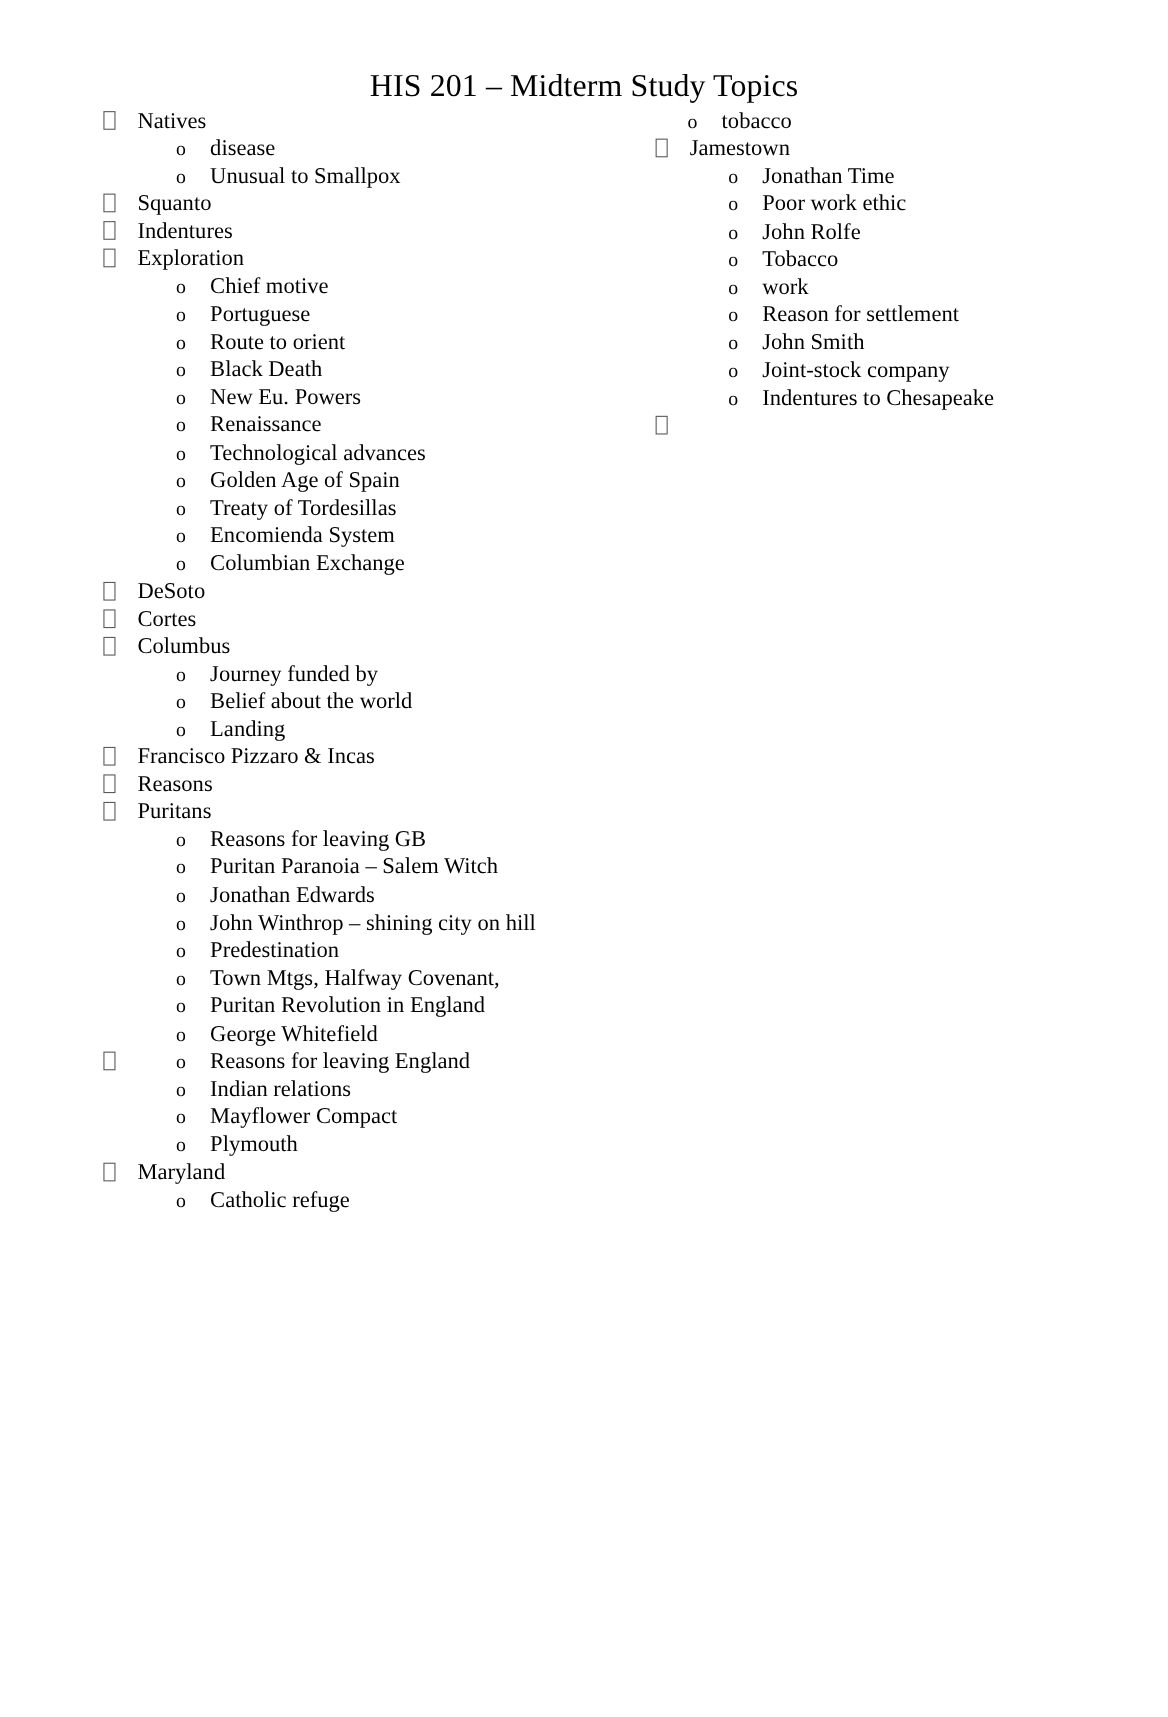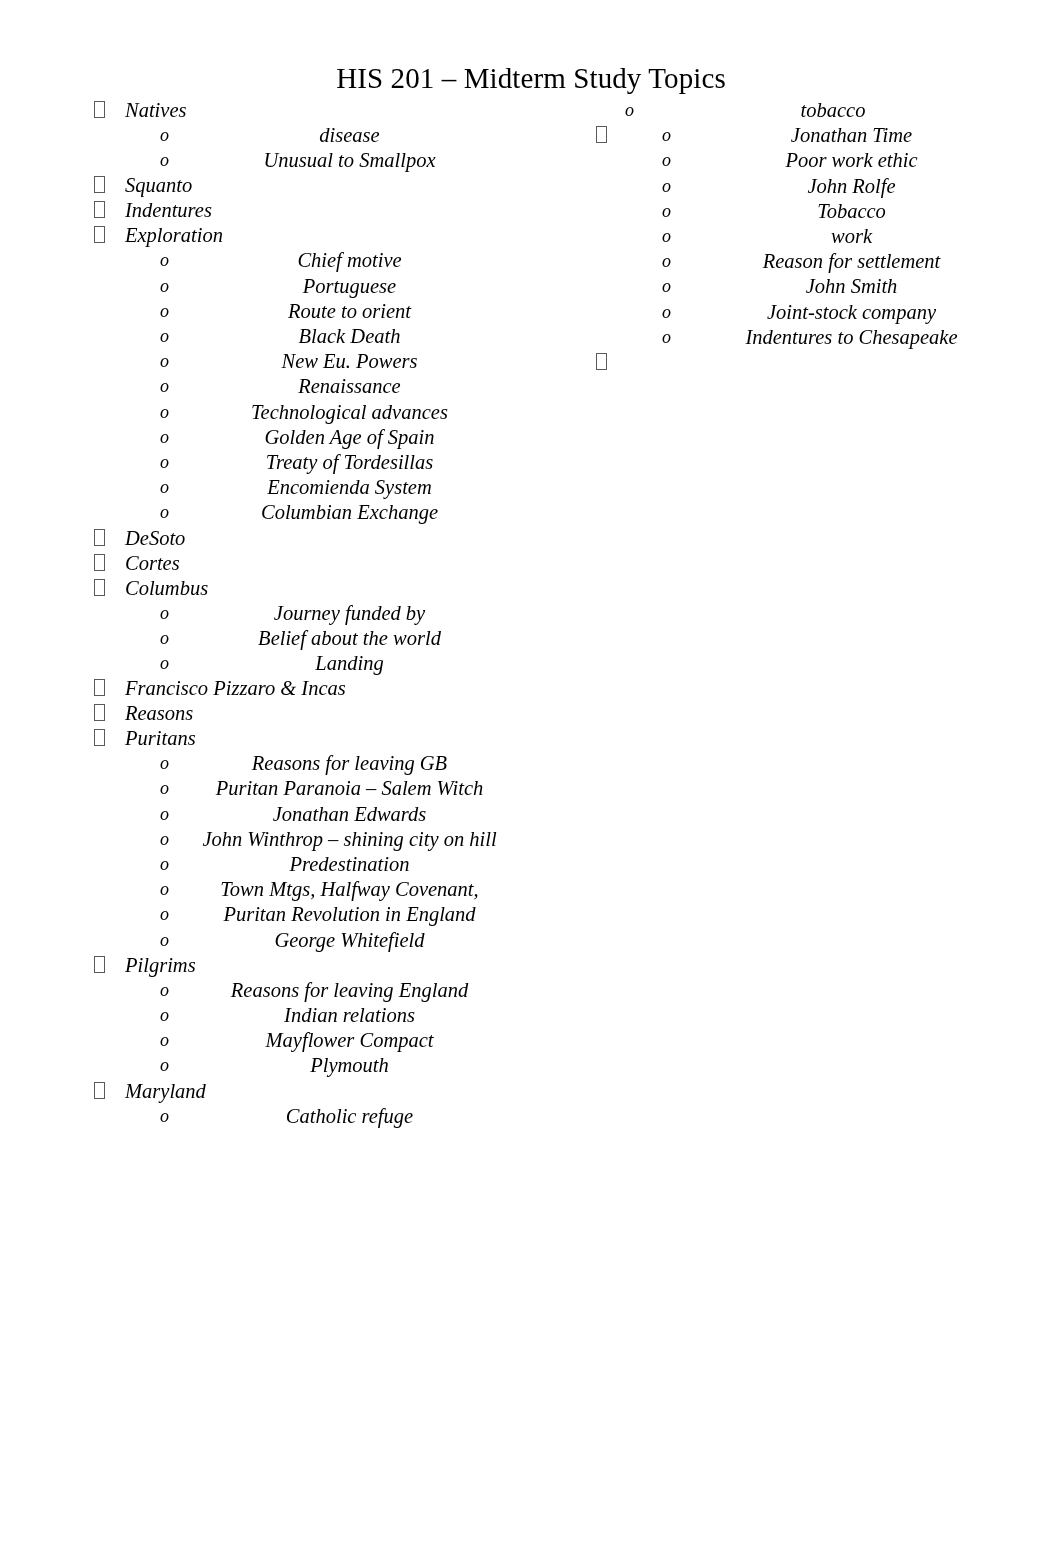--- a/index.html
+++ b/index.html
@@ -56,21 +56,20 @@
     margin: 0;
     padding: 0;
   }
 
   li.item1 {
     position: relative;
     padding-left: 37px;
     font-size: 20.5px;
     line-height: 25px;
     margin: 0;
-    font-style: italic;
   }
   li.item1 > .bullet {
     position: absolute;
     left: 6px;
     top: 0;
     width: 16px;
     text-align: left;
     color: #3a3a3a;
     font-family: "DejaVu Sans", sans-serif;
     font-size: 16px;
@@ -107,21 +106,20 @@
   li.item2 > .bullet-o {
     position: absolute;
     left: 2px;
     top: 0;
     font-size: 18px;
     line-height: 25.2px;
     font-family: "Liberation Serif", serif;
   }
   li.item2 > .label2 {
     display: block;
-    text-align: center;
   }
 
   
   li.item1 + li.item1 { margin-top: 0px; }
   ul.lvl2 { margin-top: 0px; }
 </style>
 </head>
 <body>
 
 <div class="page">
@@ -271,21 +269,20 @@
                 <span class="label2">Puritan Revolution in England</span>
               </li>
               <li class="item2">
                 <span class="bullet-o">o</span>
                 <span class="label2">George Whitefield</span>
               </li>
             </ul>
           </li>
           <li class="item1">
             <span class="bullet"><span class="tofu"></span></span>
-            <span class="label1">Pilgrims</span>
             <ul class="lvl2">
               <li class="item2">
                 <span class="bullet-o">o</span>
                 <span class="label2">Reasons for leaving England</span>
               </li>
               <li class="item2">
                 <span class="bullet-o">o</span>
                 <span class="label2">Indian relations</span>
               </li>
               <li class="item2">
@@ -318,20 +315,21 @@
               <li class="item2">
                 <span class="bullet-o">o</span>
                 <span class="label2">tobacco</span>
               </li>
             </ul>
           </li>
         </ul>
       <ul class="lvl1" id="right-list">
           <li class="item1">
             <span class="bullet"><span class="tofu"></span></span>
+            <span class="label1">Jamestown</span>
             <ul class="lvl2">
               <li class="item2">
                 <span class="bullet-o">o</span>
                 <span class="label2">Jonathan Time</span>
               </li>
               <li class="item2">
                 <span class="bullet-o">o</span>
                 <span class="label2">Poor work ethic</span>
               </li>
               <li class="item2">

